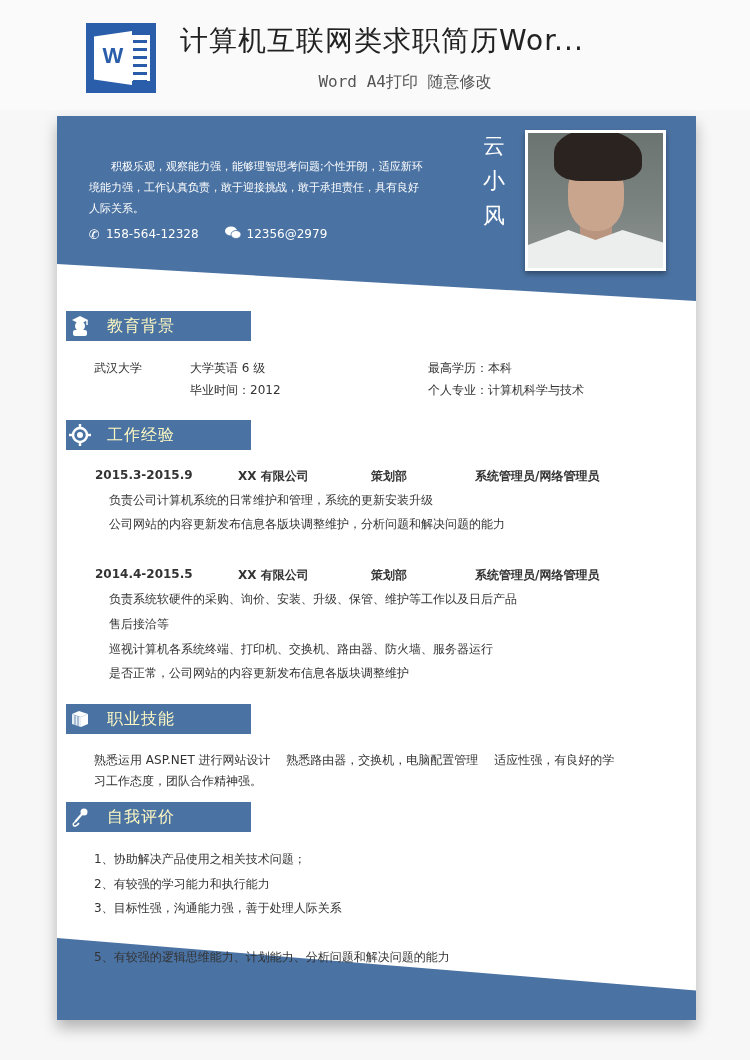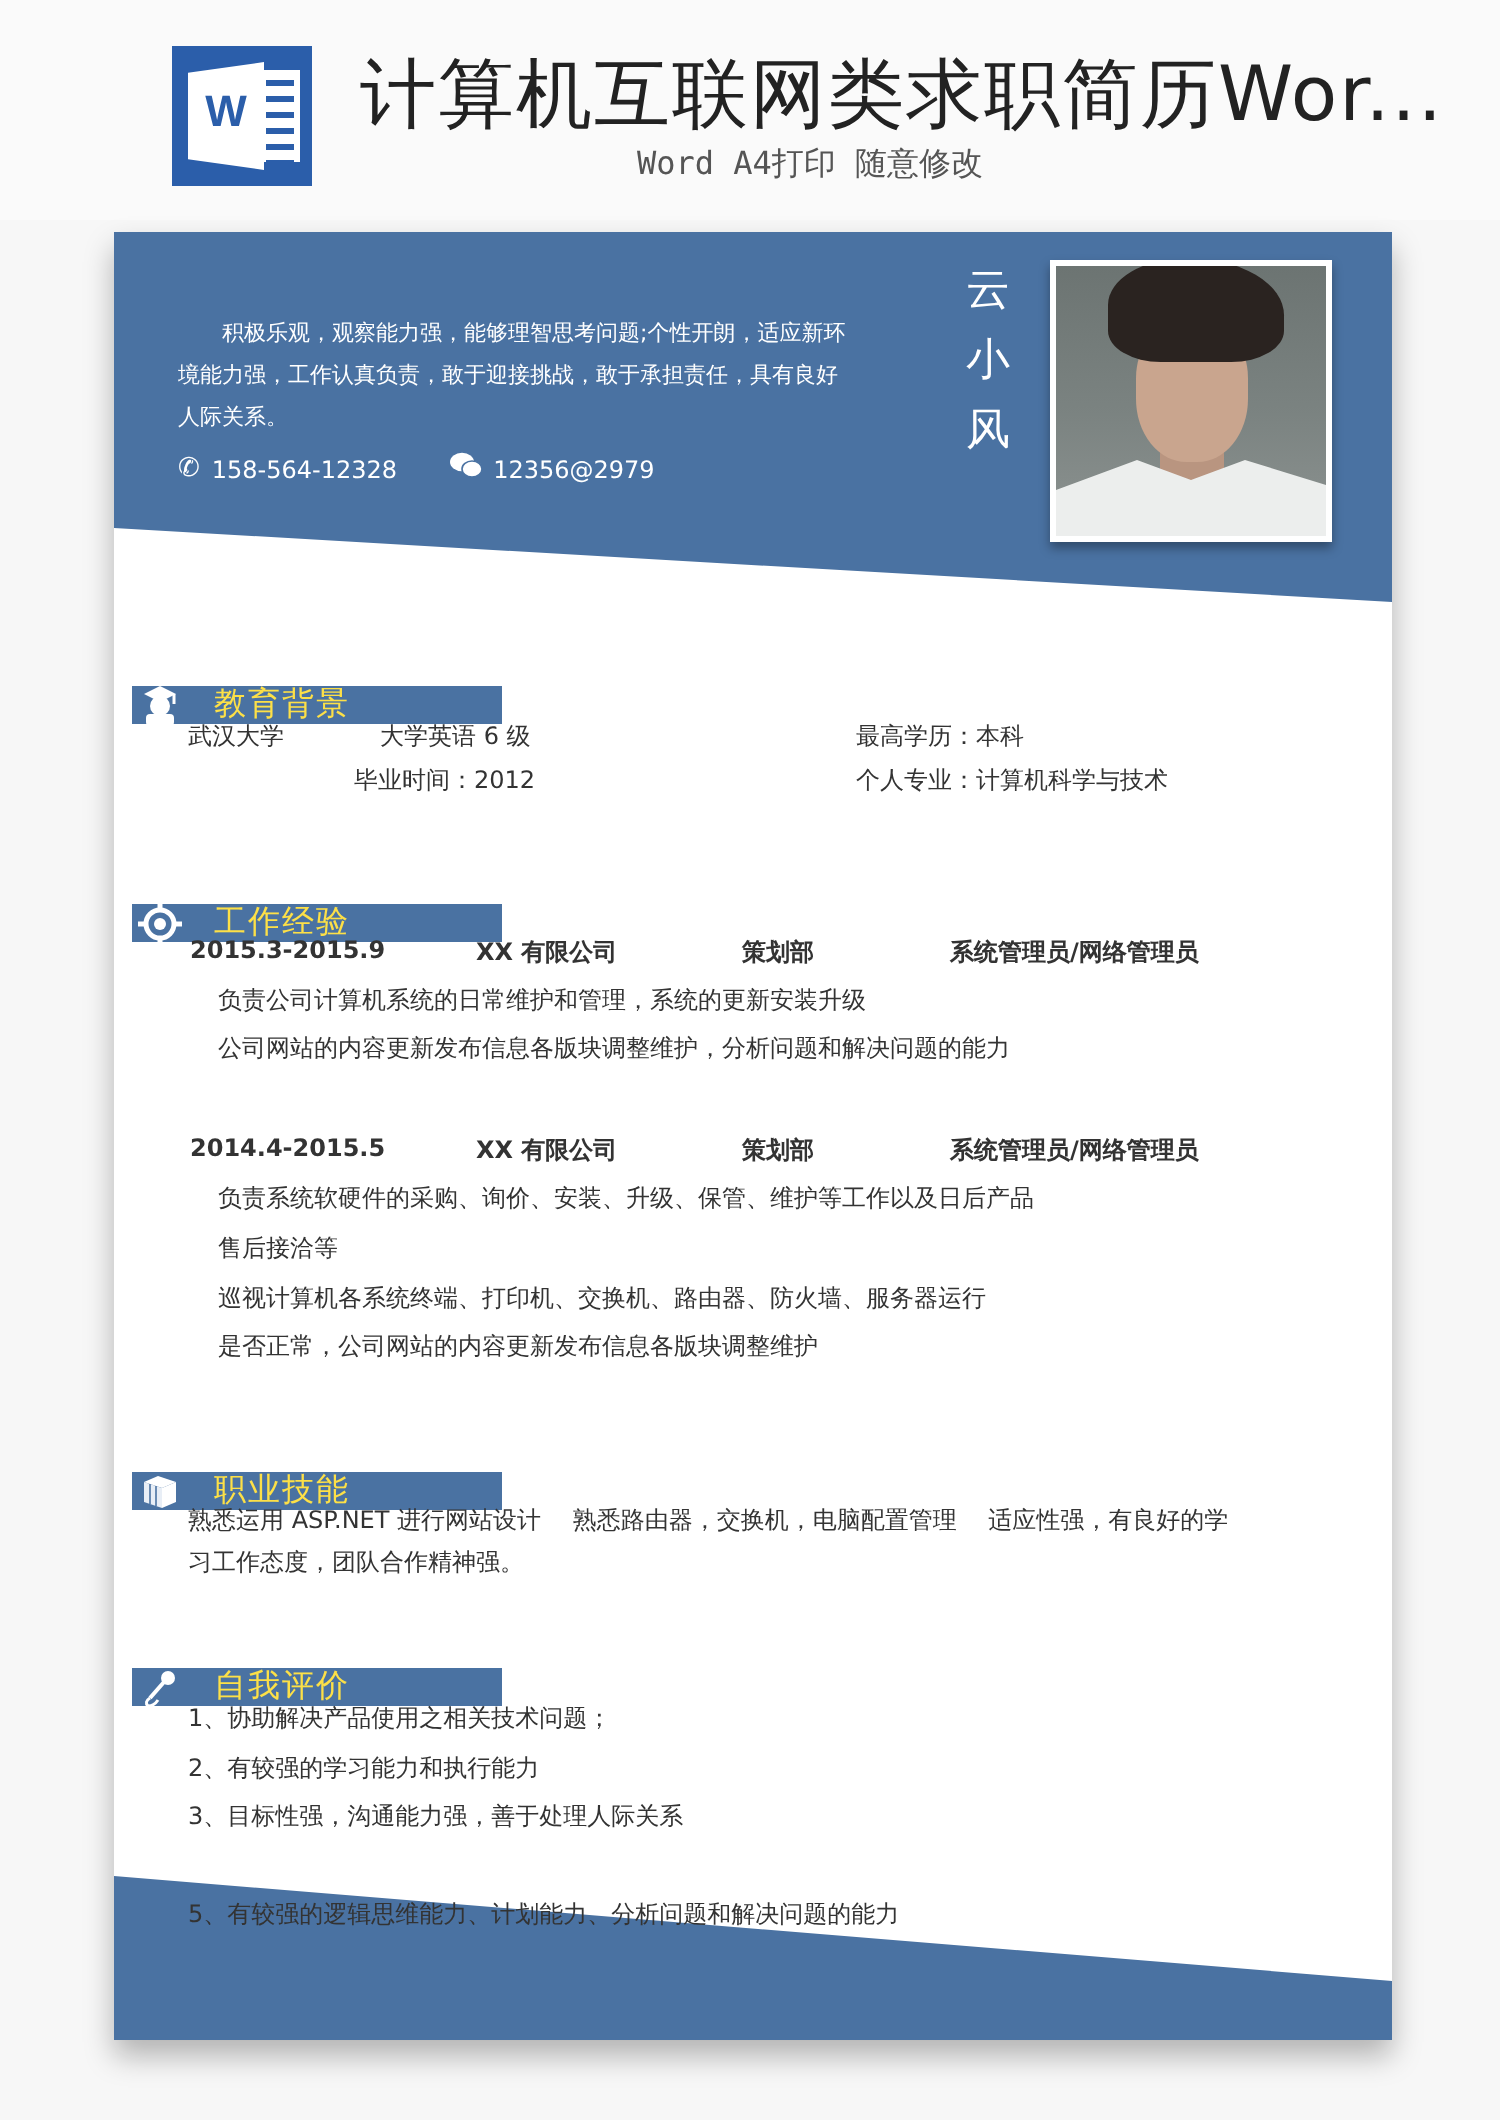--- a/index.html
+++ b/index.html
@@ -3,38 +3,38 @@
 <meta charset="utf-8">
 <style>
   html,body{margin:0;padding:0;}
   body{width:750px;height:1060px;background:#f7f7f7;position:relative;overflow:hidden;font-family:"DejaVu Sans","Liberation Sans",sans-serif;color:#333;}
   .banner{position:absolute;left:0;top:0;width:750px;height:110px;background:#fafafa;}
   .word-icon{position:absolute;left:86px;top:23px;width:70px;height:70px;background:#2b5eaa;}
   .word-icon .doc{position:absolute;left:44px;top:12px;width:20px;height:46px;background:#fff;}
   .word-icon .doc i{display:block;height:3px;background:#2b5eaa;margin:5px 3px 0 3px;}
   .word-icon .cover{position:absolute;left:8px;top:8px;width:38px;height:54px;background:#fff;clip-path:polygon(0 10%,100% 0,100% 100%,0 90%);}
   .word-icon .w{position:absolute;left:12px;top:20px;width:30px;text-align:center;font:bold 22px "Liberation Sans",sans-serif;color:#2b5eaa;}
-  .banner-title{position:absolute;left:180px;top:22px;font-size:38px;color:#222;letter-spacing:1px;white-space:nowrap;font-family:"DejaVu Sans",sans-serif;}
+  .banner-title{position:absolute;left:180px;top:22px;font-size:28px;color:#222;letter-spacing:1px;white-space:nowrap;font-family:"DejaVu Sans",sans-serif;}
   .banner-sub{position:absolute;left:0;width:810px;top:72px;text-align:center;font-size:16px;color:#555;font-family:"DejaVu Sans Mono",monospace;}
 
   .page{position:absolute;left:57px;top:116px;width:639px;height:904px;background:#fff;box-shadow:0 8px 14px rgba(0,0,0,0.28);overflow:hidden;}
   .hdr-band{position:absolute;left:0;top:0;width:639px;height:185px;background:#4a72a2;clip-path:polygon(0 0,100% 0,100% 100%,0 80%);}
   .foot-band{position:absolute;left:0;top:822px;width:639px;height:82px;background:#4a72a2;clip-path:polygon(0 0,100% 64%,100% 100%,0 100%);}
   .intro{position:absolute;left:32px;top:40px;width:340px;font-size:11px;line-height:21px;color:#fff;text-indent:2em;}
   .contact{position:absolute;left:32px;top:110px;font-size:12px;color:#fff;display:flex;align-items:center;}
   .contact .ic{display:inline-block;margin-right:6px;font-size:13px;}
   .contact .gap{width:26px;}
   .name-vert{position:absolute;left:424px;top:12px;width:26px;font-size:22px;line-height:35px;color:#fff;text-align:center;font-family:"DejaVu Serif",serif;}
   .photo{position:absolute;left:468px;top:14px;width:135px;height:135px;border:3px solid #fff;box-shadow:0 3px 5px rgba(0,0,0,0.35);overflow:hidden;background:linear-gradient(180deg,#6c7472 0%,#7b8381 55%,#8d9391 100%);}
   .photo .hair{position:absolute;left:26px;top:-4px;width:88px;height:52px;background:#2a2320;border-radius:45% 55% 30% 30%;}
   .photo .face{position:absolute;left:40px;top:28px;width:56px;height:70px;background:#c9a58e;border-radius:40% 40% 45% 45%;}
   .photo .shirt{position:absolute;left:0;top:92px;width:135px;height:50px;background:#eceeed;clip-path:polygon(0 40%,30% 10%,50% 30%,70% 10%,100% 35%,100% 100%,0 100%);}
   .photo .neck{position:absolute;left:52px;top:88px;width:32px;height:30px;background:#b99580;}
 
-  .sec-head{position:absolute;left:9px;width:185px;height:19px;background:#4a72a2;color:#fde047;display:flex;align-items:center;margin-top:32px;}
+  .sec-head{position:absolute;left:9px;width:185px;height:30px;background:#4a72a2;color:#fef9c3;display:flex;align-items:center;}
   .sec-head .icon{width:26px;height:30px;display:flex;align-items:center;justify-content:center;margin-left:1px;}
   .sec-head .label{margin-left:14px;font-size:16px;letter-spacing:1px;}
   .txt{position:absolute;font-size:12px;color:#333;white-space:nowrap;}
   .b{font-weight:bold;text-align:center;}
 </style>
 </head>
 <body>
 
 <div class="banner">
   <div class="word-icon">
@@ -89,21 +89,21 @@
           <polygon points="2,5 10,1 18,5 10,9" fill="#fff"></polygon>
           <circle cx="10" cy="11" r="5" fill="#fff"></circle>
           <rect x="3" y="15" width="14" height="6" rx="2" fill="#fff"></rect>
           <line x1="17" y1="5" x2="17" y2="10" stroke="#fff" stroke-width="1.5"></line>
         </svg>
     </span>
     <span class="label">教育背景</span>
   </div>
   <div class="txt" style="left:37px;top:244px">武汉大学</div>
   <div class="txt" style="left:133px;top:244px">大学英语 6 级</div>
-  <div class="txt" style="left:120px;top:266px">毕业时间：2012</div>
+  <div class="txt" style="left:133px;top:266px">毕业时间：2012</div>
   <div class="txt" style="left:371px;top:244px">最高学历：本科</div>
   <div class="txt" style="left:371px;top:266px">个人专业：计算机科学与技术</div>
 
   <div class="sec-head" style="top:304px">
     <span class="icon">
       <svg width="22" height="22" viewBox="0 0 22 22">
           <circle cx="11" cy="11" r="7" fill="none" stroke="#fff" stroke-width="2.5"></circle>
           <circle cx="11" cy="11" r="3" fill="#fff"></circle>
           <line x1="11" y1="0" x2="11" y2="4" stroke="#fff" stroke-width="2.5"></line>
           <line x1="11" y1="18" x2="11" y2="22" stroke="#fff" stroke-width="2.5"></line>

